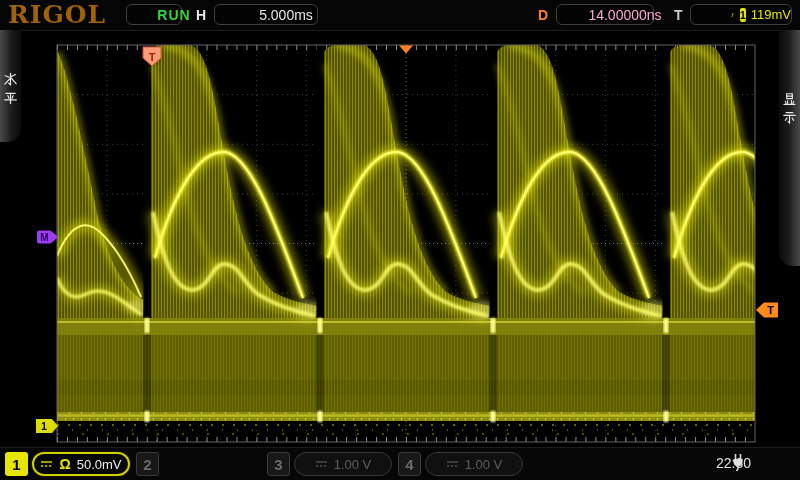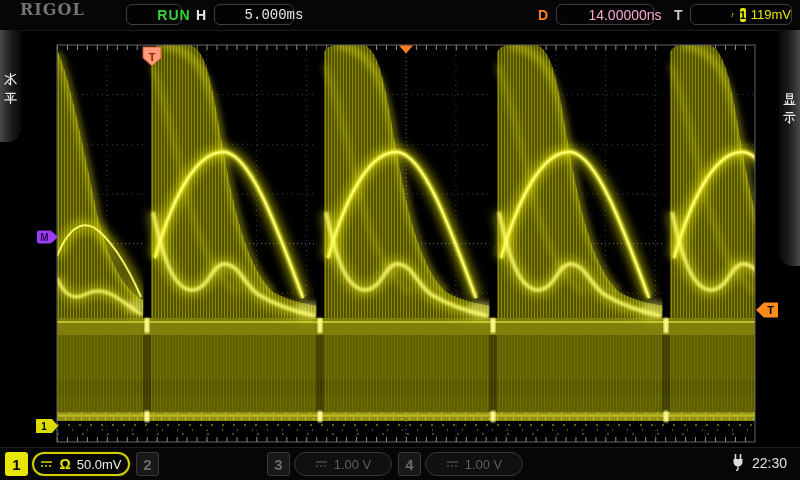--- a/index.html
+++ b/index.html
@@ -1,27 +1,27 @@
 <!DOCTYPE html>
 <html><head>
 <meta charset="utf-8">
 <style>
   html,body{margin:0;padding:0;background:#000;}
   .screen{position:relative;width:800px;height:480px;background:#000;overflow:hidden;
           font-family:"Liberation Sans",sans-serif;-webkit-font-smoothing:antialiased;}
   
   .topbar{position:absolute;left:0;top:0;width:800px;height:30px;background:#060606;border-bottom:1px solid #1c1c1c;}
-  .logo{position:absolute;left:20px;top:0px;font-family:"DejaVu Serif",serif;font-weight:bold;
-        font-size:16px;color:#737373;letter-spacing:1px;}
+  .logo{position:absolute;left:8px;top:0px;font-family:"DejaVu Serif",serif;font-weight:bold;
+        font-size:25px;color:#a16207;letter-spacing:1px;}
   .pill{position:absolute;top:4px;height:21px;background:#030303;border:1px solid #3e3e3e;border-radius:6px;
         display:flex;align-items:center;justify-content:center;font-size:14px;box-sizing:border-box;padding-left:40px;}
   .run-pill{left:126px;width:56px;color:#3ad23a;font-weight:bold;letter-spacing:1px;}
   .lbl{position:absolute;top:7px;font-size:14px;font-weight:bold;}
   .h-label{left:196px;color:#e8e8e8;}
-  .h-pill{left:214px;width:80px;color:#e8e8e8;font-family:Liberation Mono, monospace;}
+  .h-pill{left:214px;width:104px;color:#e8e8e8;}
   .d-label{left:538px;color:#ff7f27;}
   .d-pill{left:556px;width:98px;color:#f9a8d4;}
   .t-label{left:674px;color:#c8c8c8;}
   .t-pill{left:690px;width:102px;color:#e6e600;font-size:13px;gap:5px;}
   .src-badge{width:14px;height:14px;background:#e6e600;color:#000;border-radius:2px;font-size:11px;
              font-weight:bold;display:flex;align-items:center;justify-content:center;}
   
   .side-tab{position:absolute;top:30px;width:21px;display:flex;flex-direction:column;align-items:center;}
   .tab-left{left:0;height:112px;background:linear-gradient(to right,#4a4a4a,#1b1b1b 55%,#0a0a0a);
             border-radius:0 0 14px 0;}
@@ -34,21 +34,21 @@
   .bottombar{position:absolute;left:0;bottom:0;width:800px;height:32px;background:#060606;border-top:1px solid #1c1c1c;}
   .ch-badge{position:absolute;top:4px;width:23px;height:24px;border-radius:3px;display:flex;align-items:center;
             justify-content:center;font-size:15px;font-weight:bold;box-sizing:border-box;}
   .ch-badge.active{background:#e6e600;color:#000;}
   .ch-badge.inactive{background:#181818;color:#6a6a6a;border:1px solid #3a3a3a;}
   .ch-pill{position:absolute;top:4px;width:98px;height:24px;border-radius:12px;background:#060606;
            display:flex;align-items:center;justify-content:center;gap:6px;font-size:13px;box-sizing:border-box;}
   .ch-pill.active{border:2px solid #cfcf00;color:#eaeaea;box-shadow:0 0 3px #88880055;}
   .ch-pill.inactive{border:1px solid #383838;background:#101010;color:#5e5e5e;}
   .ohm{color:#e6e600;font-weight:bold;font-size:14px;}
-  .clock{position:absolute;left:752px;top:7px;color:#e0e0e0;font-size:14px;}
+  .clock{position:absolute;left:716px;top:7px;color:#e0e0e0;font-size:14px;}
   .plug{position:absolute;left:730px;top:5px;}
   
   .plot-svg{position:absolute;left:0;top:30px;}
 </style>
 </head>
 <body>
 
 <div class="screen">
 
   <div class="topbar">

